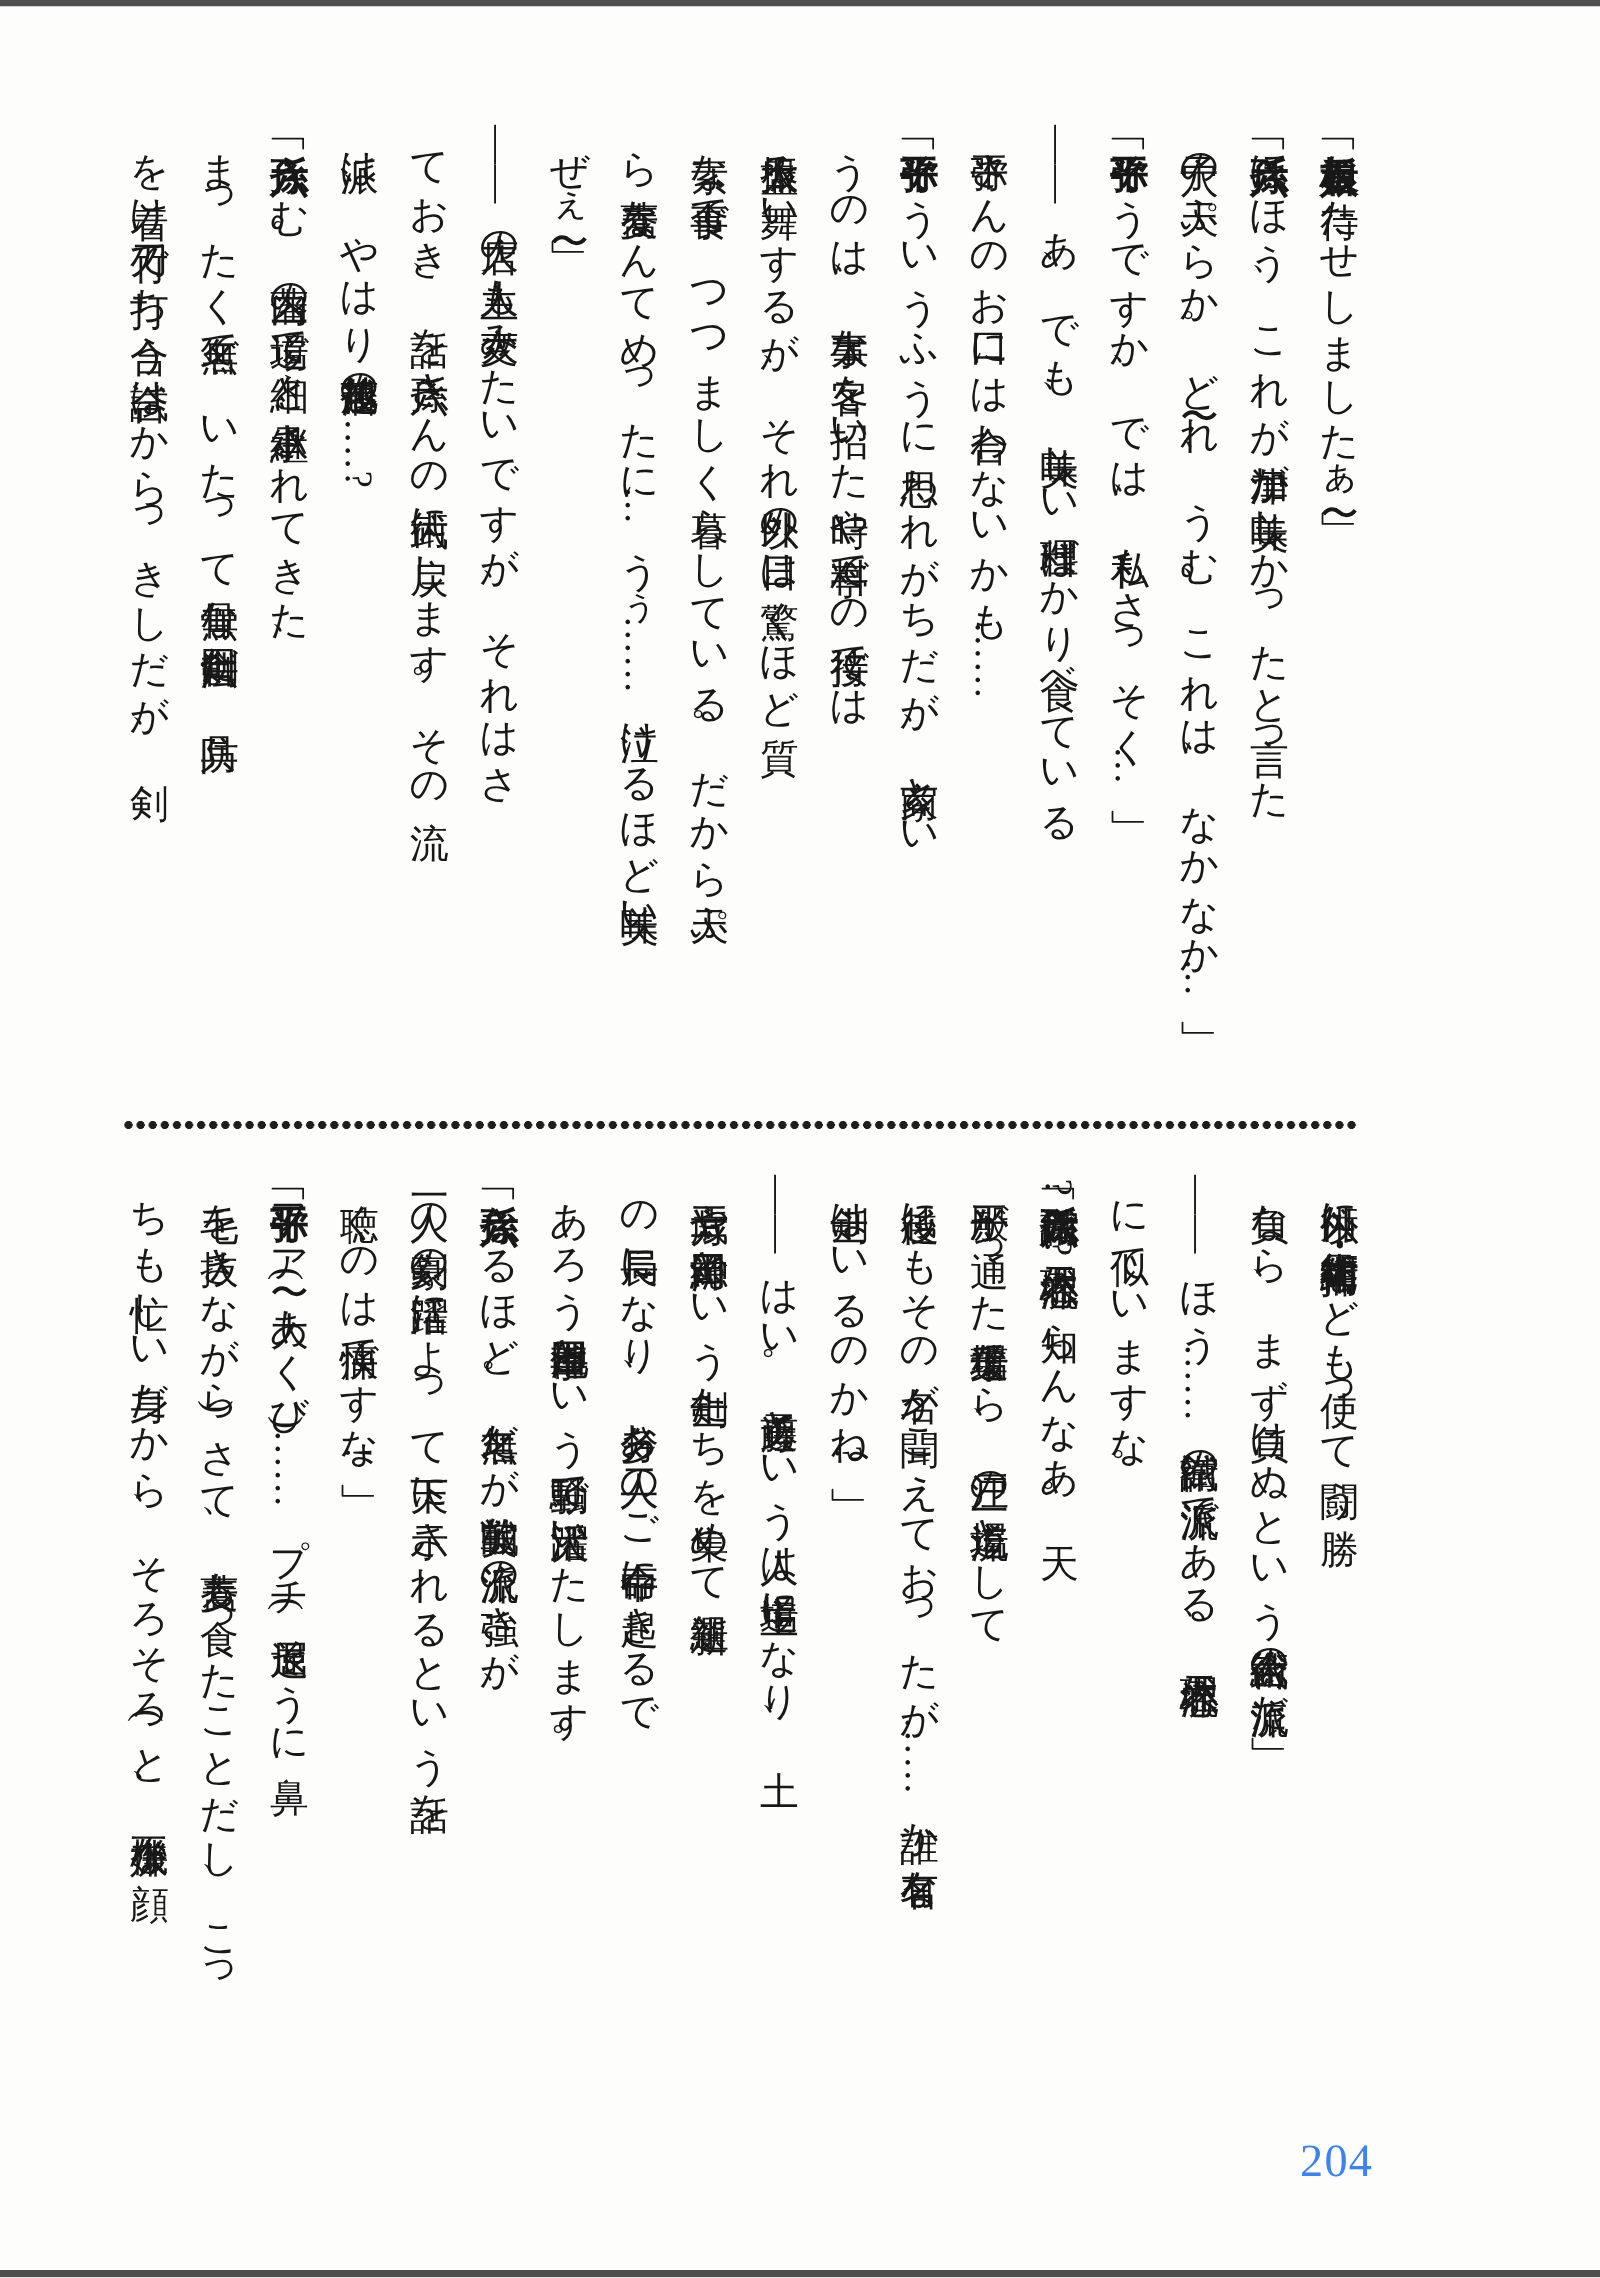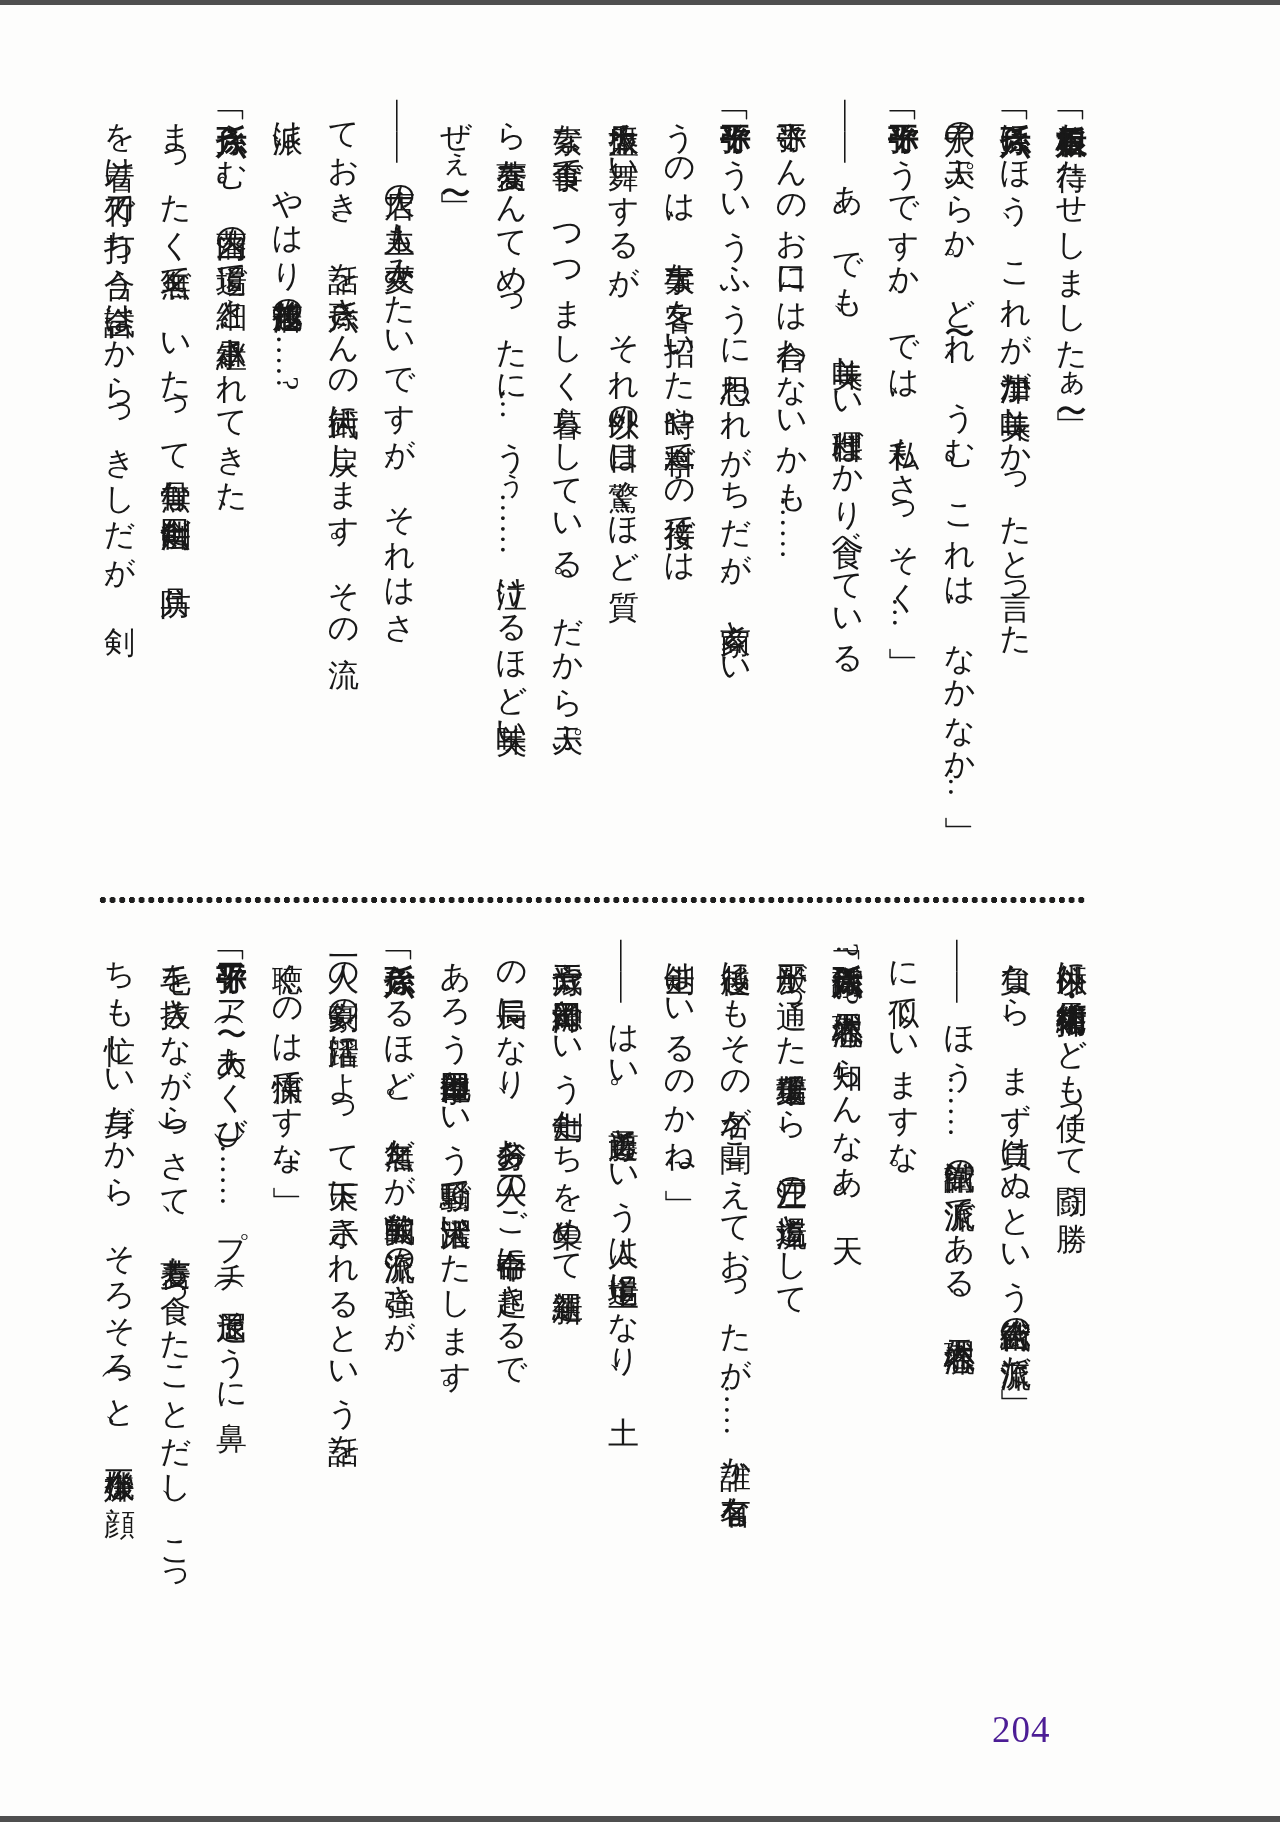--- a/index.html
+++ b/index.html
@@ -51,24 +51,24 @@
     left: 98px;
     width: 988px;
     height: 8px;
     background-image: radial-gradient(circle 3.2px at 4.8px 4px, #1e1e1e 3.1px, rgba(0,0,0,0) 3.3px);
     background-size: 9.7px 8px;
     background-repeat: repeat-x;
   }
 
   .page-number {
     position: absolute;
-    left: 992px;
+    left: 1040px;
     top: 1708px;
     font-size: 37px;
-    color: #4c1d95;
+    color: #3b82f6;
     letter-spacing: 1px;
   }
 </style>
 </head>
 <body>
 
 <div class="page">
 
   <div class="edge-bar top"></div>
 

